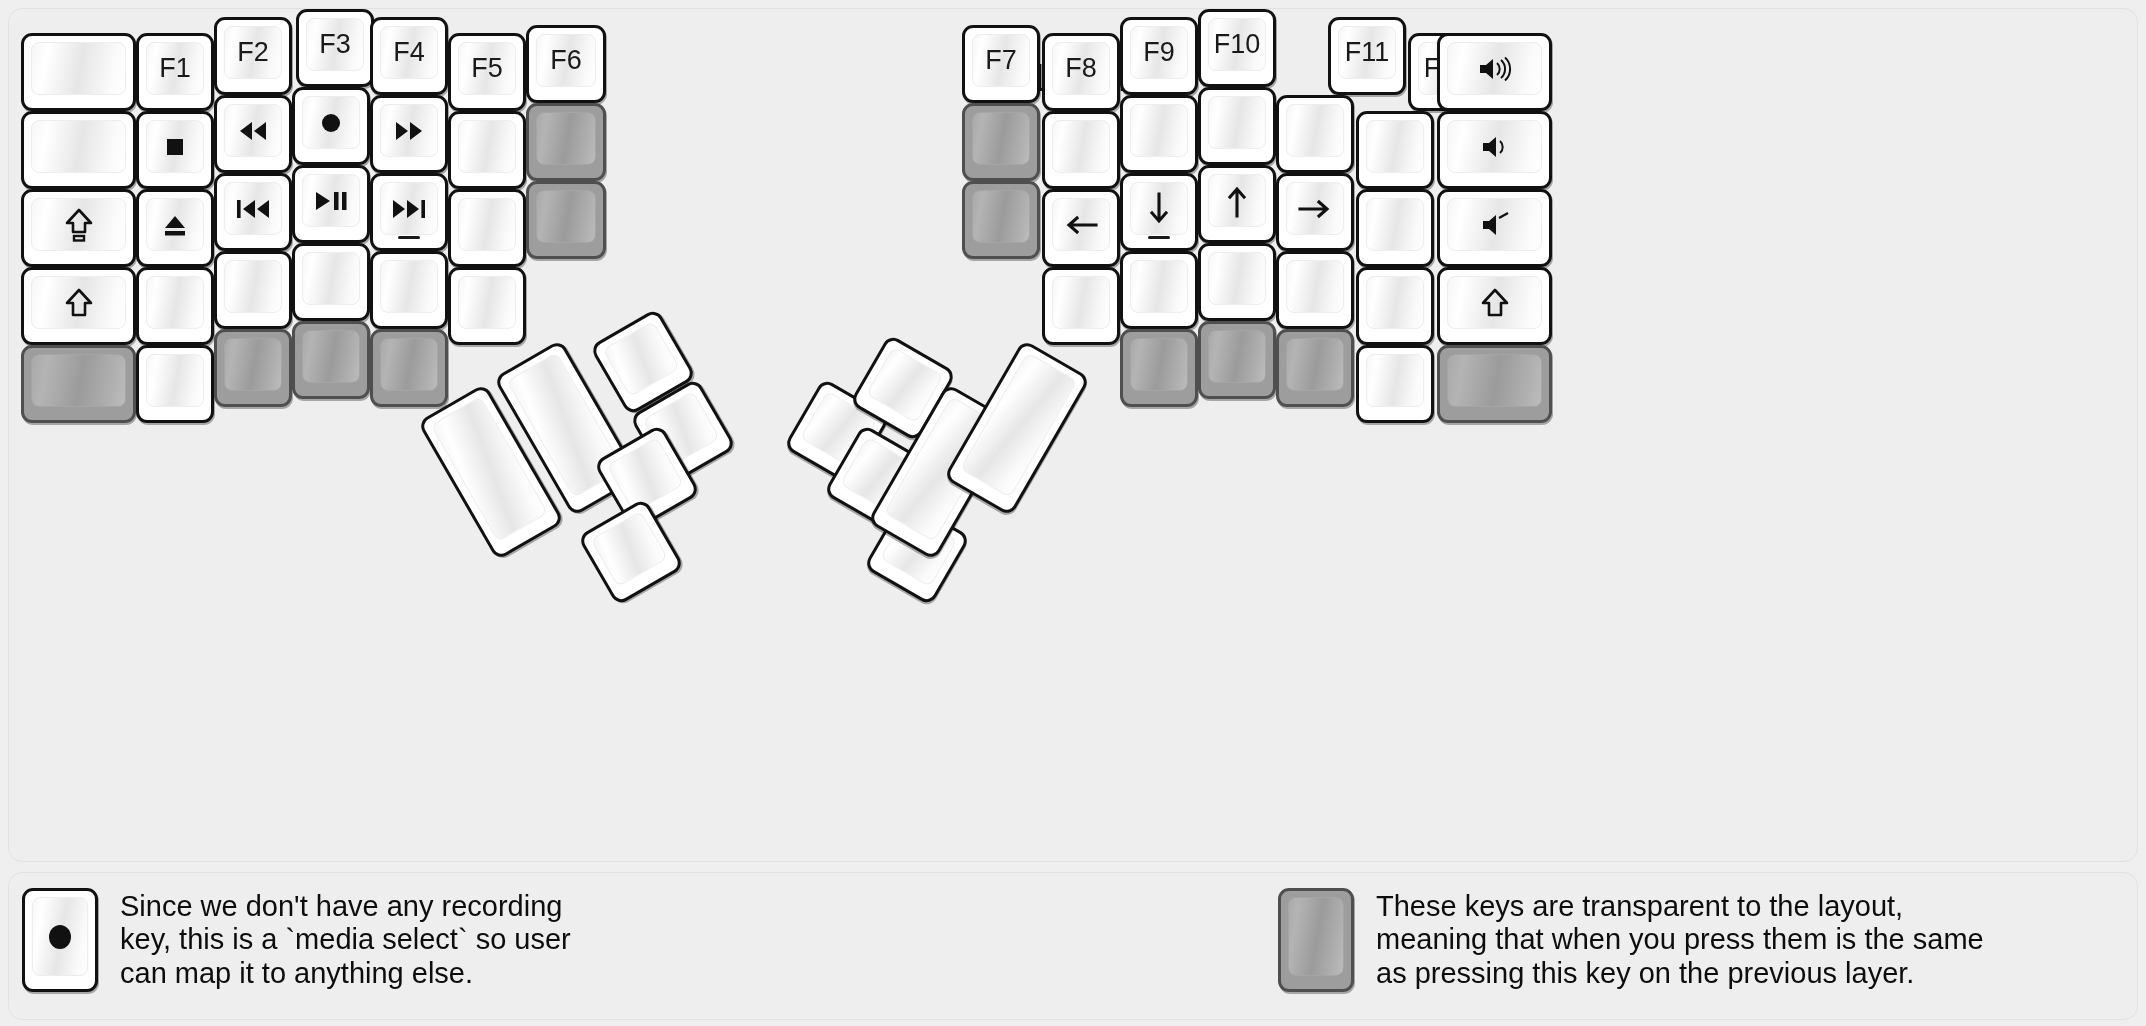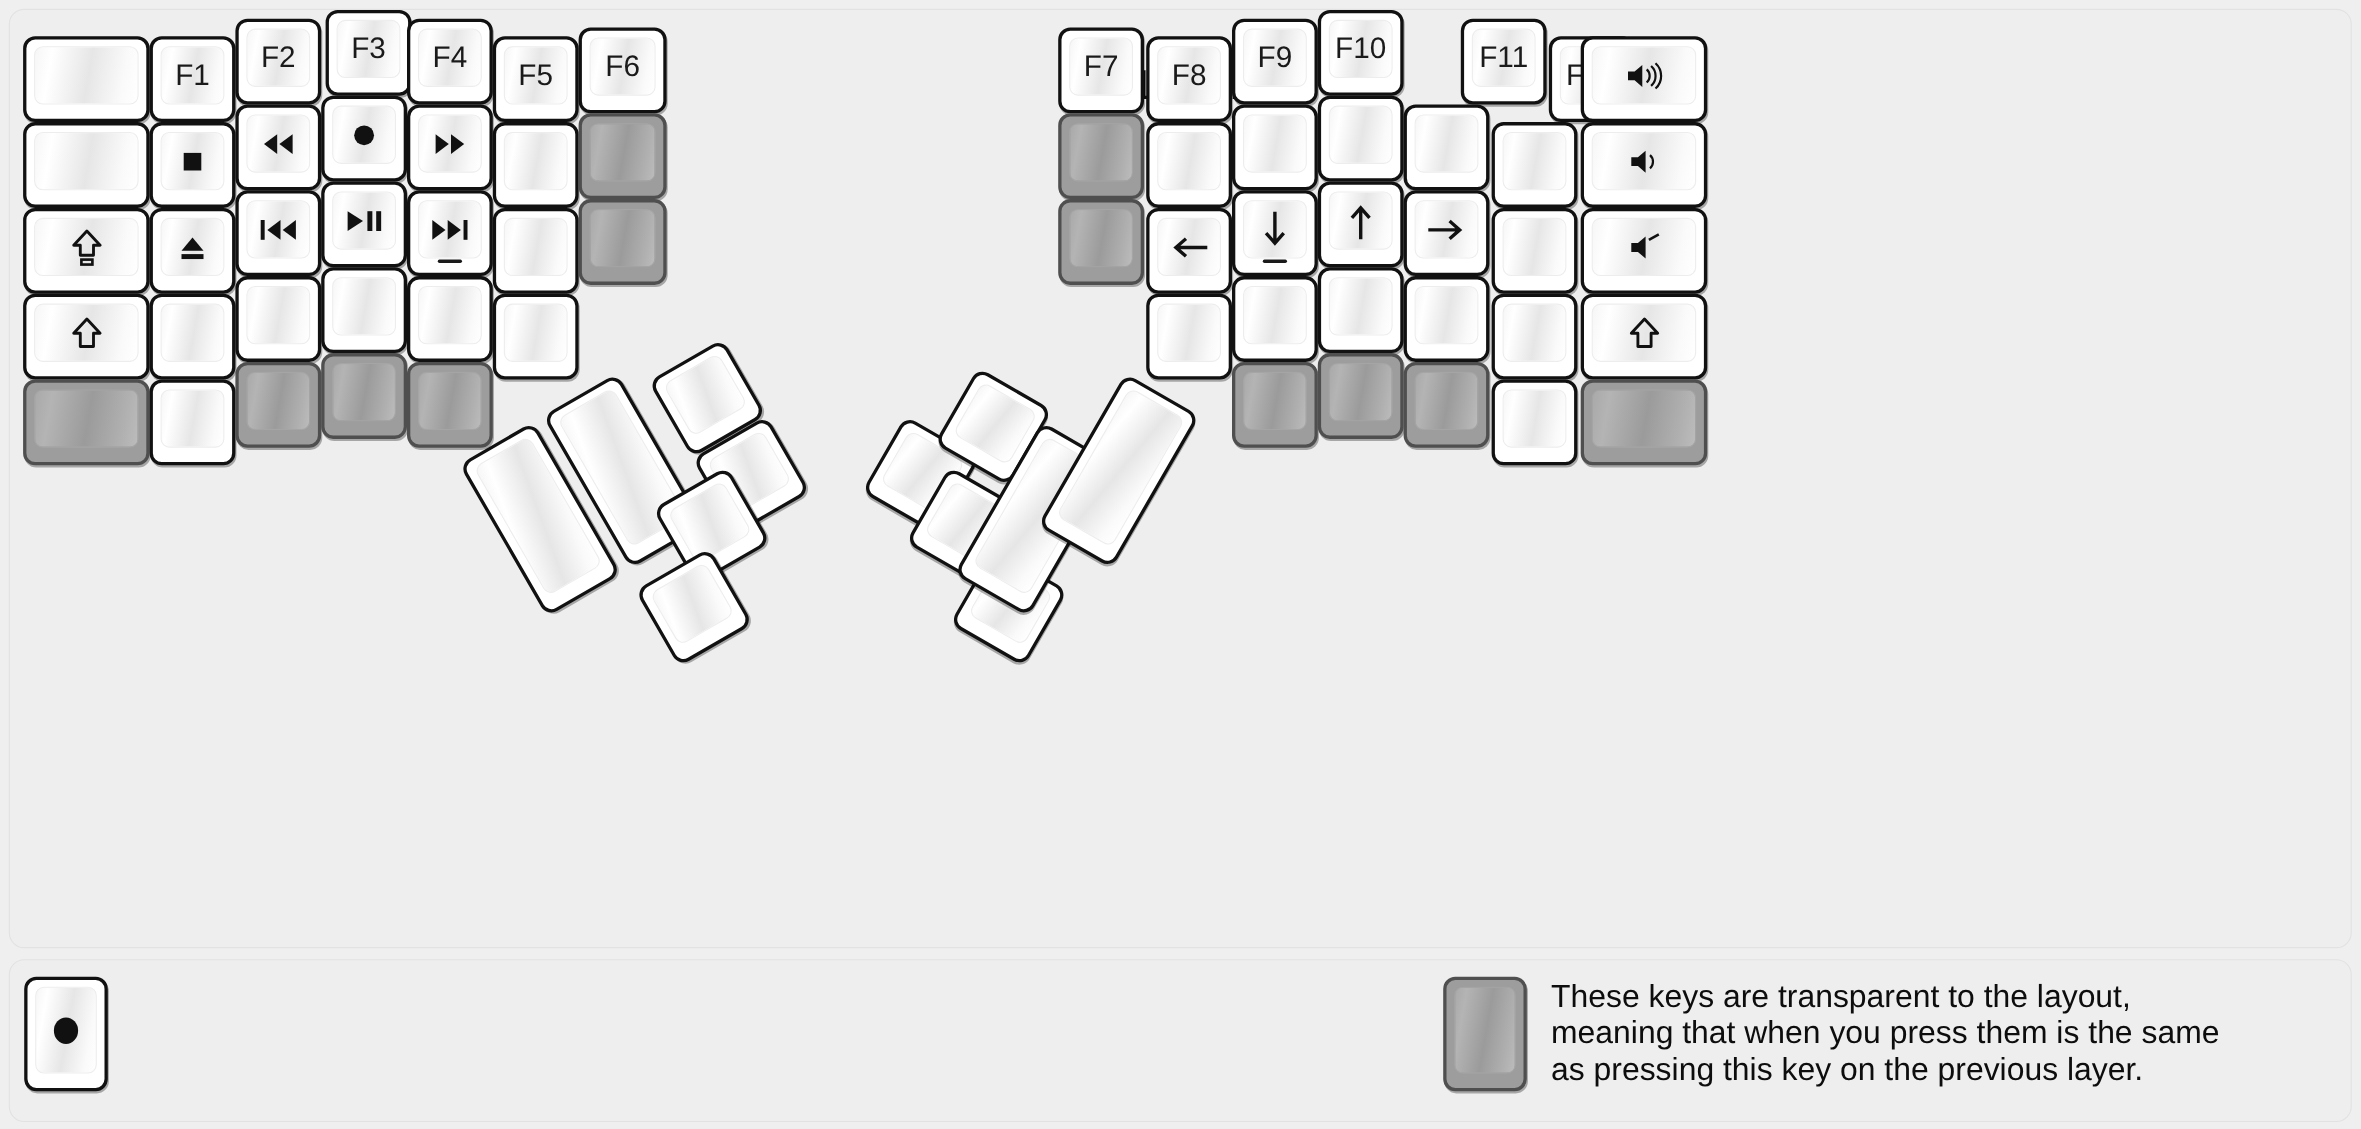--- a/index.html
+++ b/index.html
@@ -534,24 +534,27 @@
   <div class="legend-item" style="left:22px;top:888px;">
     <div class="legend-key">
       <div class="cap">
         <span>
           <svg width="34" height="34" viewBox="0 0 34 34">
               <ellipse cx="17" cy="17" rx="11" ry="12" fill="#111"></ellipse>
             </svg>
         </span>
       </div>
     </div>
+    <div class="legend-text">Since we don't have any recording
+key, this is a `media select` so user
+can map it to anything else.</div>
   </div>
 
 
-  <div class="legend-item" style="left:1278px;top:888px;margin-left:34px;">
+  <div class="legend-item" style="left:1278px;top:888px;">
     <div class="legend-key trns">
       <div class="cap"></div>
     </div>
     <div class="legend-text">These keys are transparent to the layout,
 meaning that when you press them is the same
 as pressing this key on the previous layer.</div>
   </div>
 
 </div>
 

